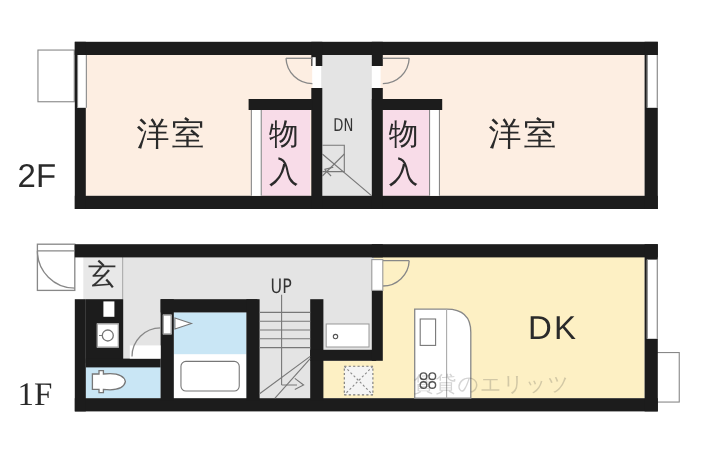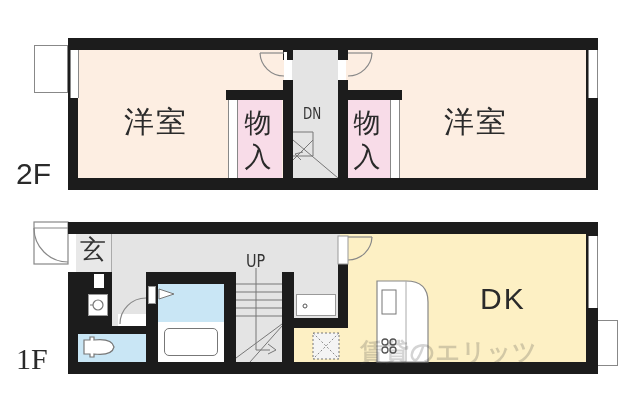--- a/index.html
+++ b/index.html
@@ -4,21 +4,21 @@
 <style>
   html,body{margin:0;padding:0;background:#ffffff;}
   body{width:640px;height:416px;position:relative;overflow:hidden;font-family:"DejaVu Sans","Liberation Sans",sans-serif;}
   .abs{position:absolute;box-sizing:border-box;}
   .wall{position:absolute;background:#1c1c1c;}
   .room-label{position:absolute;color:#2a2a2a;font-size:30px;letter-spacing:2px;white-space:nowrap;}
   .floor-label{position:absolute;color:#2a2a2a;font-size:30px;font-family:"Liberation Sans",sans-serif;}
   .vtext{position:absolute;color:#2a2a2a;font-size:27px;line-height:30px;width:30px;text-align:center;}
   .win{position:absolute;background:#ffffff;border-left:1.5px solid #888;border-right:1.5px solid #888;}
   svg{position:absolute;overflow:visible;}
-  .watermark{position:absolute;color:rgba(60,60,60,0.22);font-size:24px;font-weight:bold;white-space:nowrap;letter-spacing:1px;}
+  .watermark{position:absolute;color:rgba(60,60,60,0.22);font-size:19px;font-weight:normal;white-space:nowrap;letter-spacing:1px;margin-left:16px;}
 </style>
 </head>
 <body>
 
 <div>
 
   <div class="abs" style="left:34px;top:45px;width:34px;height:48px;border:1.5px solid #888;background:#fff;"></div>
 
   <div class="abs" style="left:76px;top:50px;width:208px;height:128px;background:#fdeee2;"></div>
   <div class="abs" style="left:292px;top:50px;width:46px;height:128px;background:#e4e4e4;"></div>
@@ -61,21 +61,21 @@
     <path d="M2 24 L8 30 M2 24 L10 22" stroke="#777" stroke-width="1" fill="none"></path>
   </svg>
 
   <div class="room-label" style="left:124px;top:102px;">洋室</div>
   <div class="room-label" style="left:444px;top:102px;">洋室</div>
   <div class="vtext" style="left:243px;top:108px;">物</div>
   <div class="vtext" style="left:243px;top:142px;">入</div>
   <div class="vtext" style="left:352px;top:108px;">物</div>
   <div class="vtext" style="left:352px;top:142px;">入</div>
   <div class="abs" style="left:303px;top:104px;font-size:16px;color:#333;transform:scaleX(0.75);transform-origin:left;">DN</div>
-  <div class="floor-label" style="left:16px;top:157px;">2F</div>
+  <div class="floor-label" style="left:16px;top:144px;">2F</div>
 </div>
 
 <div>
 
   <svg style="left:28px;top:222px;" width="42" height="42">
     <rect x="6" y="0" width="34" height="42" fill="#fff" stroke="#888" stroke-width="1.2"></rect>
     <path d="M40 40 A34 34 0 0 1 6 6" fill="none" stroke="#888" stroke-width="1.2"></path>
     <line x1="6" y1="6" x2="40" y2="6" stroke="#888" stroke-width="1.2"></line>
   </svg>
 

